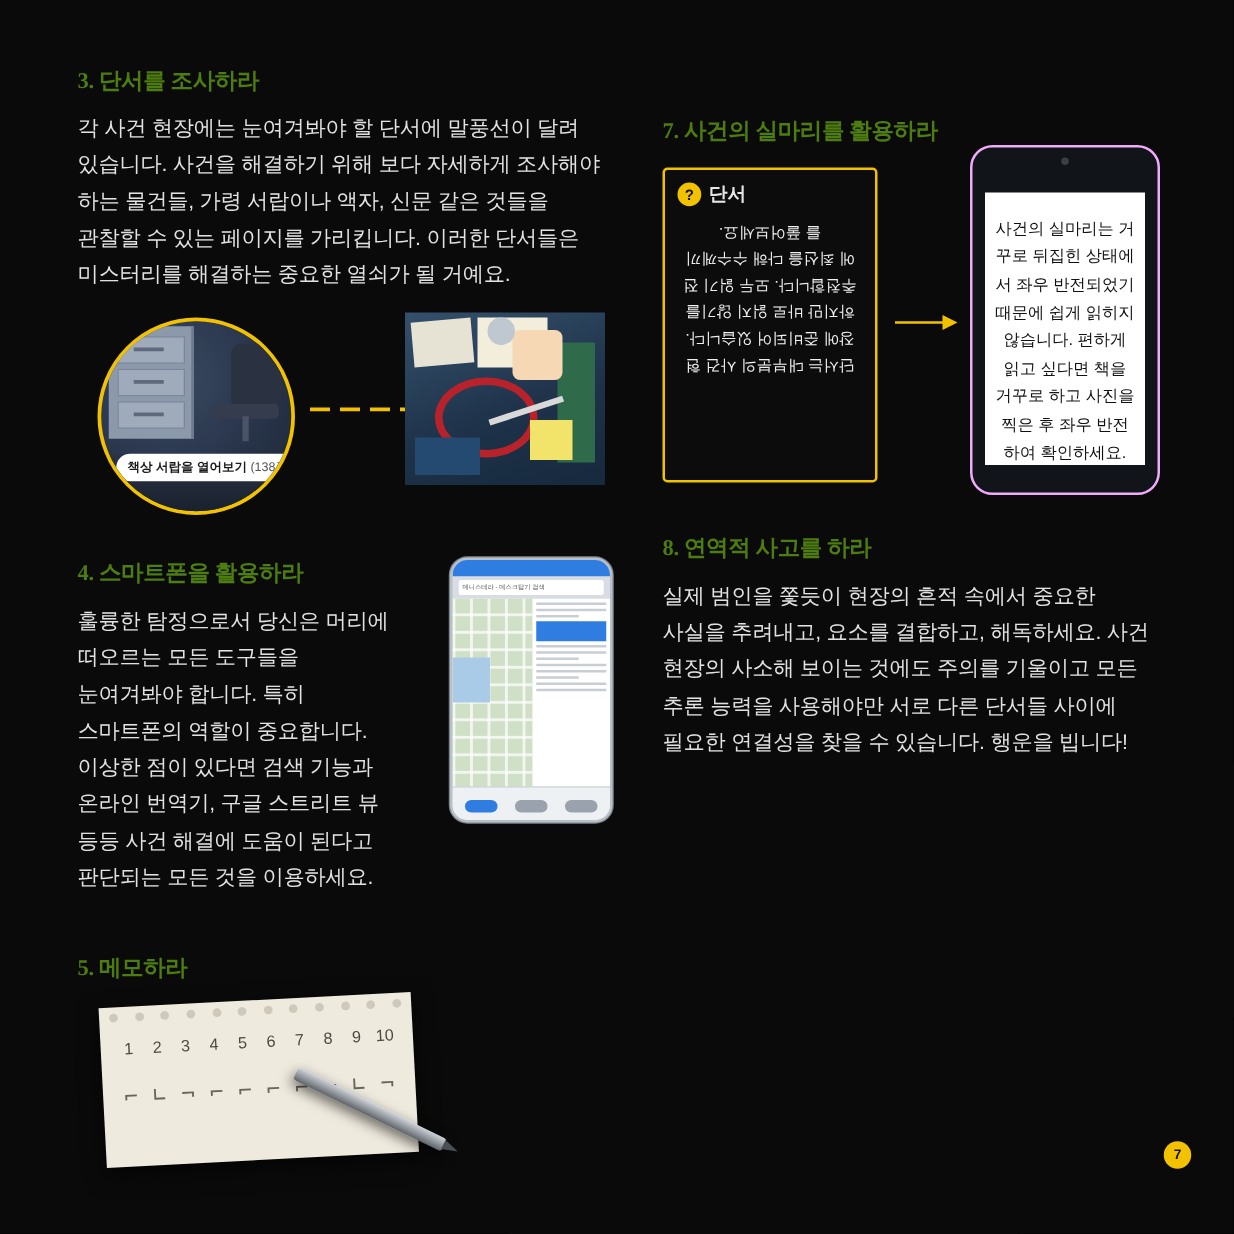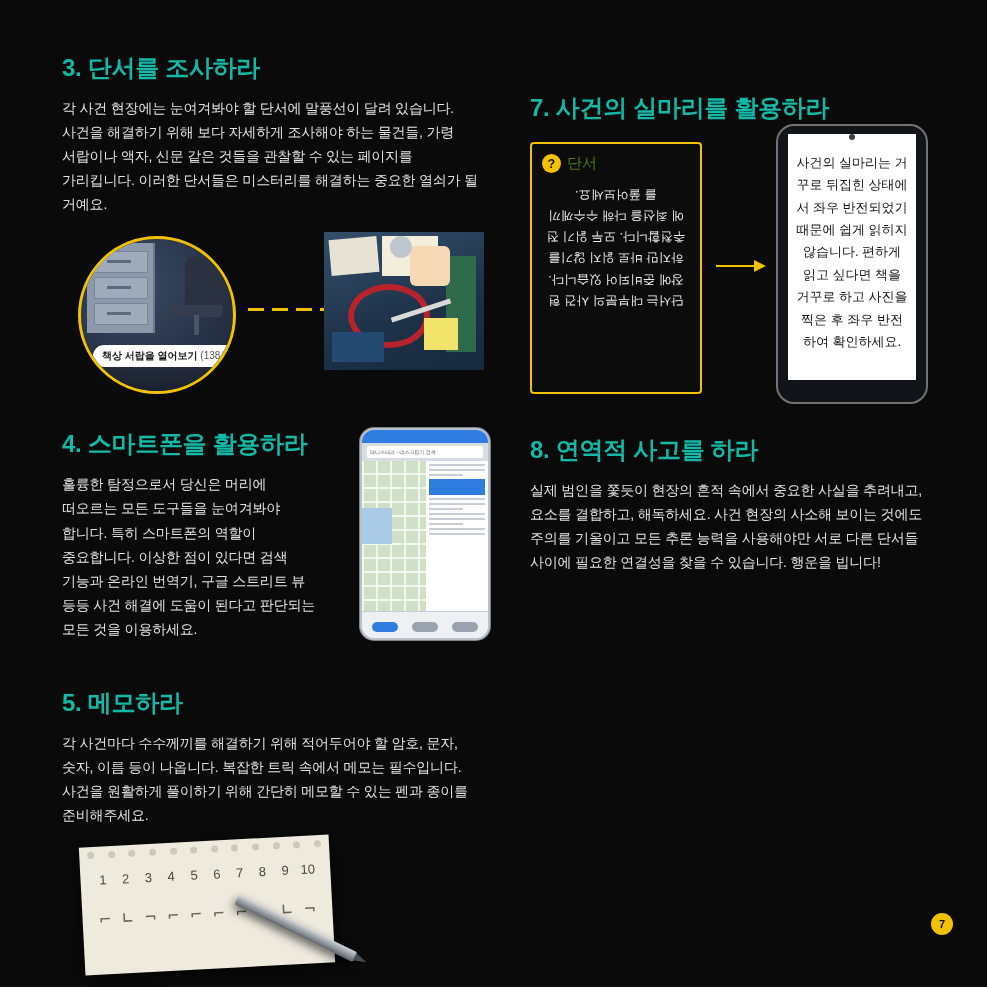--- a/index.html
+++ b/index.html
@@ -18,28 +18,29 @@
   }
   .col {
     position: absolute;
     top: 52px;
     width: 420px;
   }
   .col-left { left: 62px; }
   .col-right { left: 530px; width: 400px; }
 
   h2.sec-title {
-    font-size: 24px;
+    font-size: 18px;
     font-weight: bold;
-    color: #14b8a6;
+    color: #4d7c0f;
     margin: 0 0 12px 0;
     letter-spacing: -0.3px;
+    font-family: Liberation Serif, serif;
   }
   p.sec-body {
-    font-size: 14px;
+    font-size: 17px;
     line-height: 1.72;
     color: #e2e2e2;
     margin: 0;
     letter-spacing: -0.2px;
     word-break: keep-all;
   }
   .block { margin-bottom: 22px; }
 
   
   .illus3 {
@@ -263,21 +264,21 @@
   }
   .clue-head {
     display: flex; align-items: center; gap: 6px; margin-bottom: 10px;
   }
   .clue-badge {
     width: 19px; height: 19px; border-radius: 50%;
     background: #f2c200; color: #111;
     font-size: 12px; font-weight: bold;
     display: flex; align-items: center; justify-content: center;
   }
-  .clue-head span.t { font-size: 15px; font-weight: normal; color: #4d7c0f; }
+  .clue-head span.t { font-size: 15px; font-weight: bold; color: #e5e5e5; }
   .clue-text {
     transform: rotate(180deg);
     font-size: 12.5px;
     line-height: 1.7;
     color: #f0f0f0;
     text-align: center;
     padding: 0 2px;
   }
   .arrow7 {
     position: absolute;
@@ -290,23 +291,23 @@
     width: 0; height: 0;
     border-left: 12px solid #f2c200;
     border-top: 6px solid transparent;
     border-bottom: 6px solid transparent;
   }
   .phone7 {
     position: absolute;
     left: 246px; top: -18px;
     width: 152px; height: 280px;
     background: #111418;
-    border: 2px solid #737373;
+    border: 2px solid #f0abfc;
     border-radius: 18px;
-    padding: 8px 10px 22px 10px;
+    padding: 36px 10px 22px 10px;
     box-sizing: border-box;
   }
   .phone7 .cam {
     position: absolute; left: 50%; top: 8px; transform: translateX(-50%);
     width: 6px; height: 6px; border-radius: 50%; background: #3b4047;
   }
   .phone7 .screen {
     width: 100%; height: 100%;
     background: #ffffff;
     color: #111;
@@ -418,21 +419,20 @@
             <div class="ph-chip alt"></div>
             <div class="ph-chip alt"></div>
           </div>
 
         </div>
       </div>
     </div>
 
     <div class="block" style="margin-top:46px;">
       <h2 class="sec-title">5. 메모하라</h2>
-      <p class="sec-body">각 사건마다 수수께끼를 해결하기 위해 적어두어야 할 암호, 문자, 숫자, 이름 등이 나옵니다. 복잡한 트릭 속에서 메모는 필수입니다. 사건을 원활하게 풀이하기 위해 간단히 메모할 수 있는 펜과 종이를 준비해주세요.</p>
 
       <div class="illus5">
         <div class="notepad">
           <div class="holes">
             <i></i>
               <i></i>
               <i></i>
               <i></i>
               <i></i>
               <i></i>

